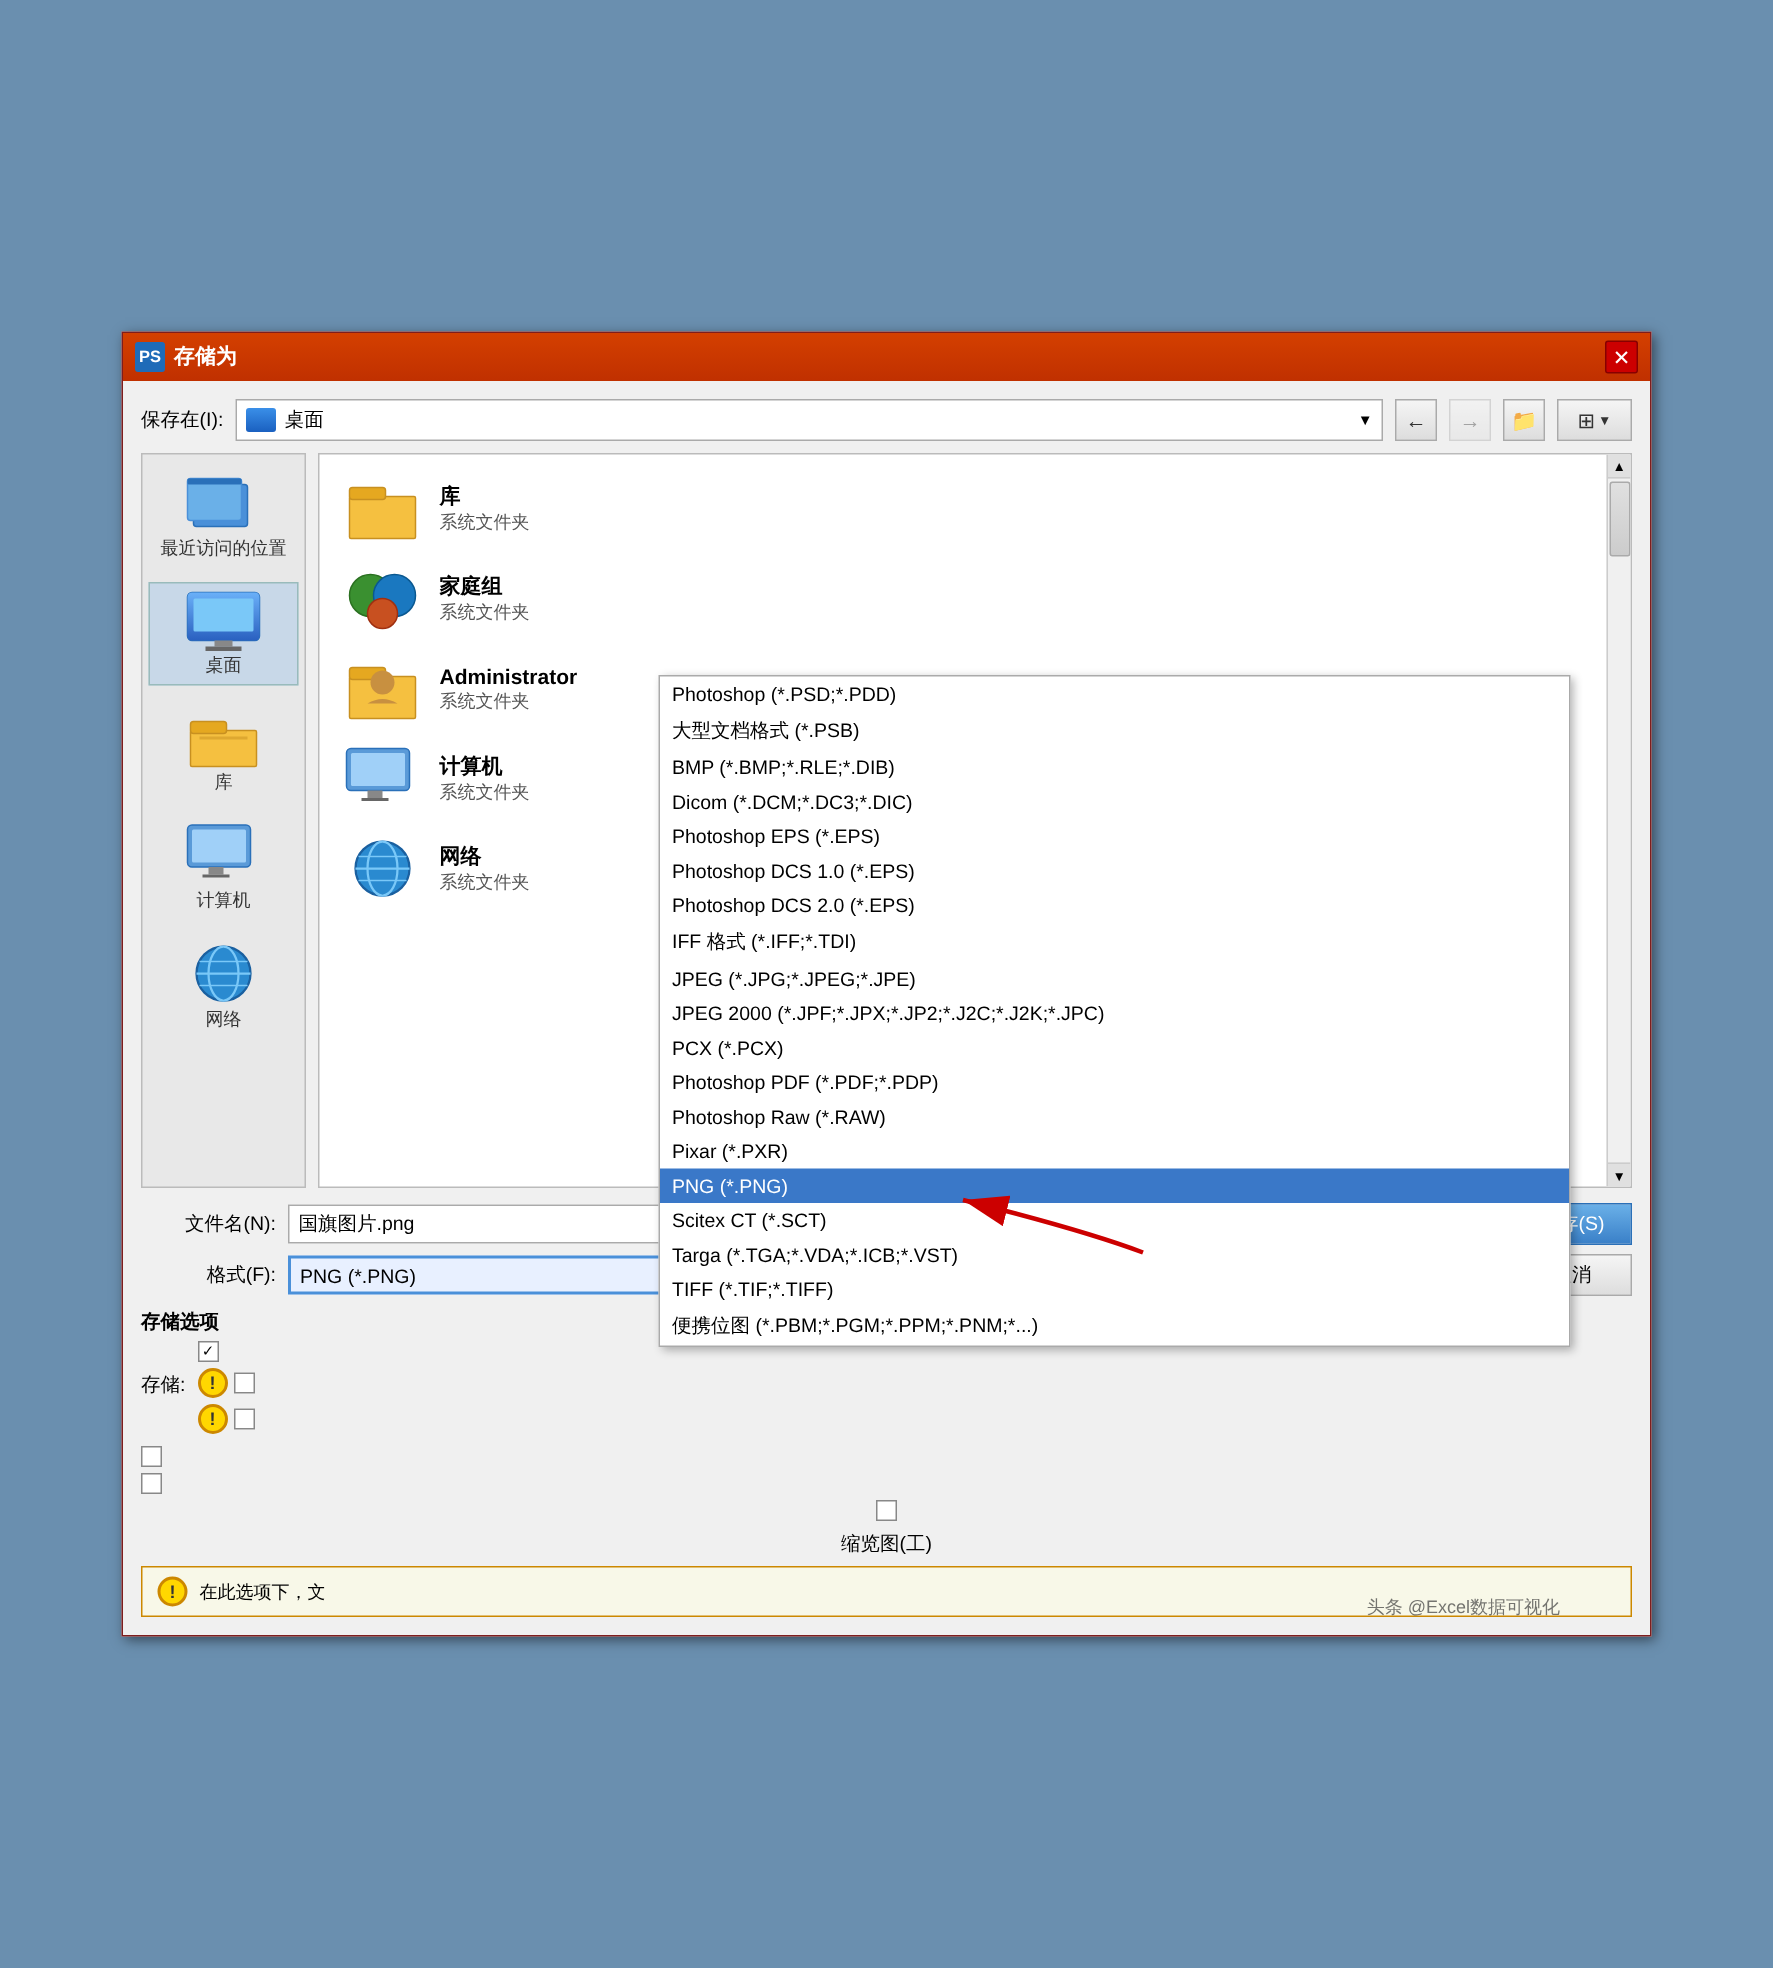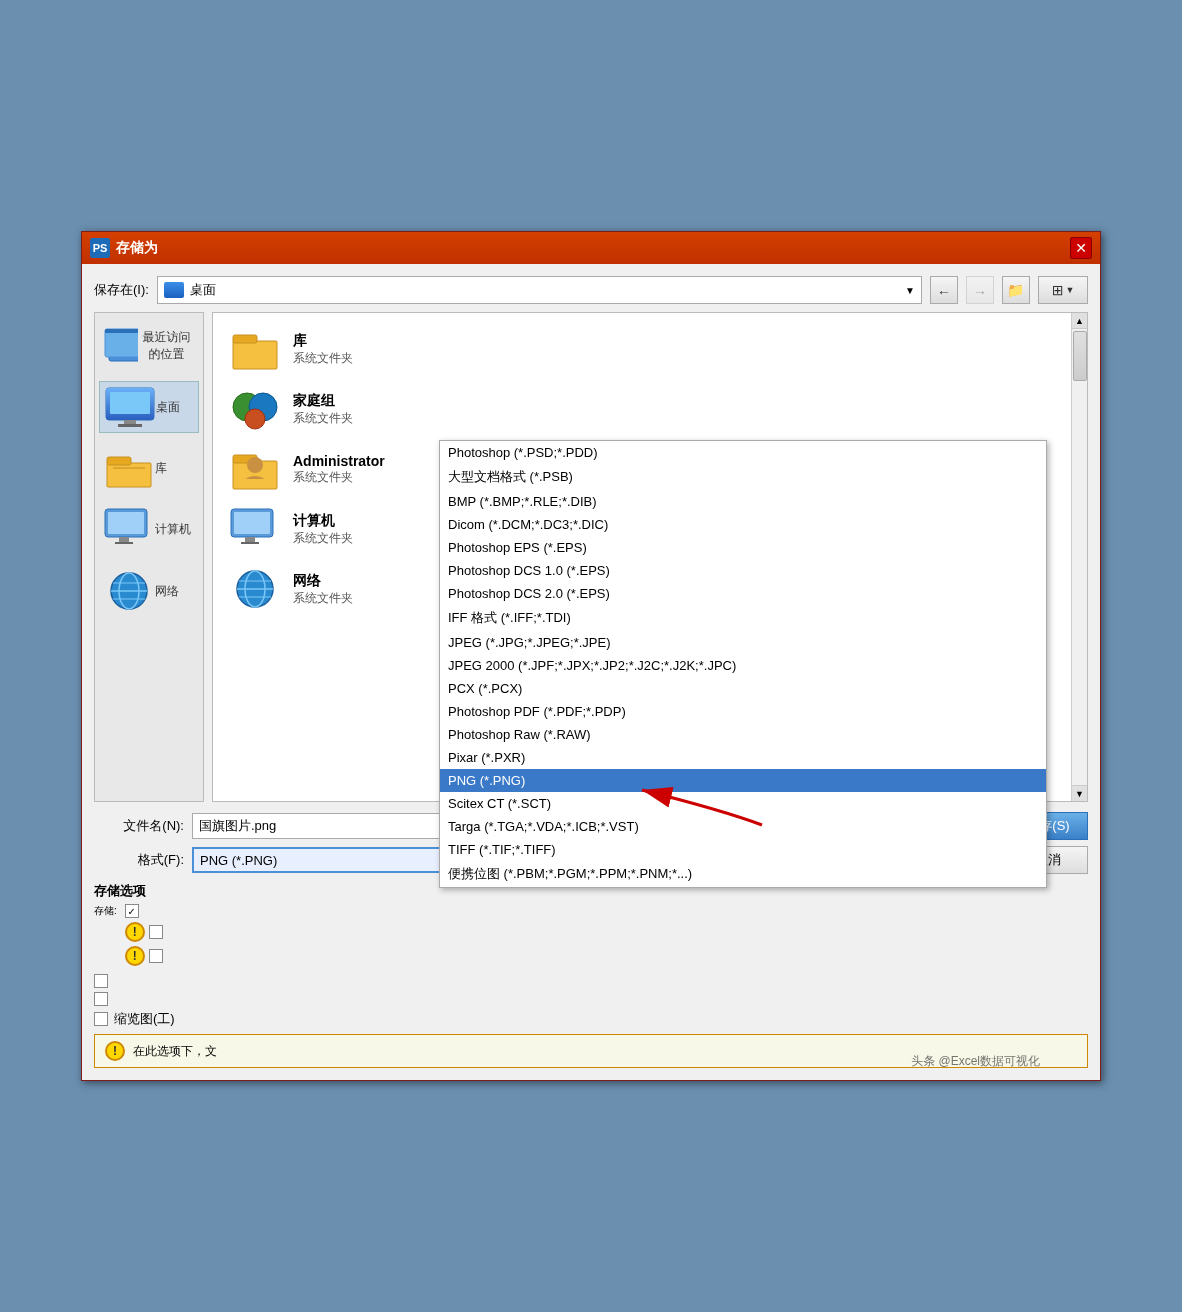--- a/index.html
+++ b/index.html
@@ -121,21 +121,21 @@
       border: 1px solid #bbb;
       display: flex;
       flex-direction: column;
       align-items: center;
       padding: 8px 4px;
       gap: 10px;
       min-height: 490px;
     }
     .sidebar-item {
       display: flex;
-      flex-direction: row;
+      flex-direction: column;
       align-items: center;
       gap: 0;
       cursor: pointer;
       padding: 4px;
       width: 100%;
       text-align: center;
     }
     .sidebar-item.active {
       background: #c8d8e8;
       border: 1px solid #9bb;
@@ -277,20 +277,21 @@
       font-weight: bold;
       color: #333;
       flex-shrink: 0;
     }
 
     .thumbnail-row {
       display: flex;
       align-items: center;
       gap: 6px;
       margin-top: 4px;
+      flex-direction: column;
     }
 
     .bottom-warning {
       background: #f8f8e8;
       border: 1px solid #cc8800;
       padding: 6px 10px;
       display: flex;
       align-items: center;
       gap: 8px;
       font-size: 12px;
@@ -507,21 +508,21 @@
         </div>
         <button class="btn-primary">取消</button>
       </div>
 
     </div>
 
     <div style="display:flex;gap:12px;margin-top:8px;">
       <div style="flex:1;">
         <div style="font-weight:bold;font-size:13px;margin-bottom:4px;">存储选项</div>
         <div style="display:flex;gap:8px;align-items:flex-start;">
-          <span style="font-size:10px;white-space:nowrap;">存储:</span>
+          <span style="font-size:13px;white-space:nowrap;margin-top:20px;">存储:</span>
           <div style="display:flex;flex-direction:column;gap:4px;">
             <div style="display:flex;align-items:center;gap:4px;">
               <div class="checkbox checked"></div>
             </div>
             <div style="display:flex;align-items:center;gap:4px;">
               <div class="warning-icon">!</div>
               <div class="checkbox"></div>
             </div>
             <div style="display:flex;align-items:center;gap:4px;">
               <div class="warning-icon">!</div>

